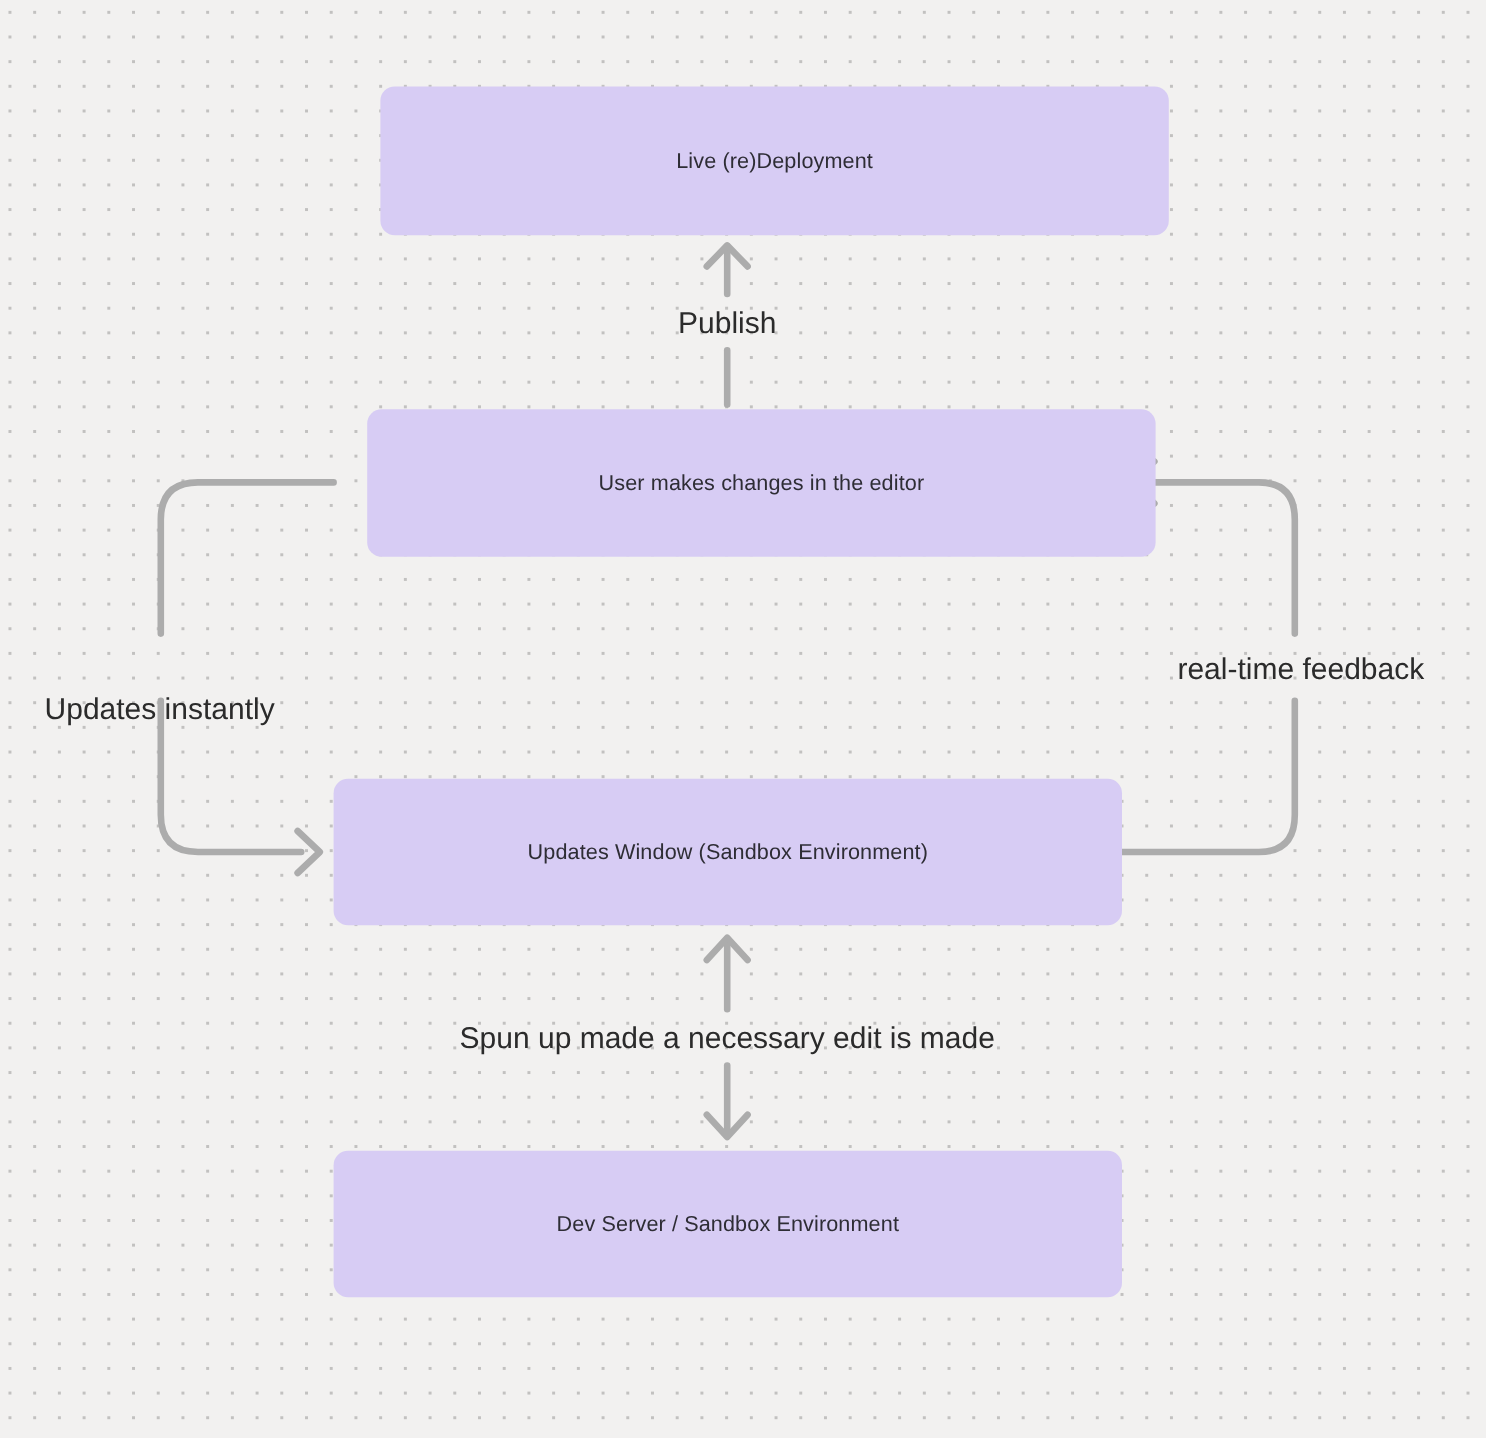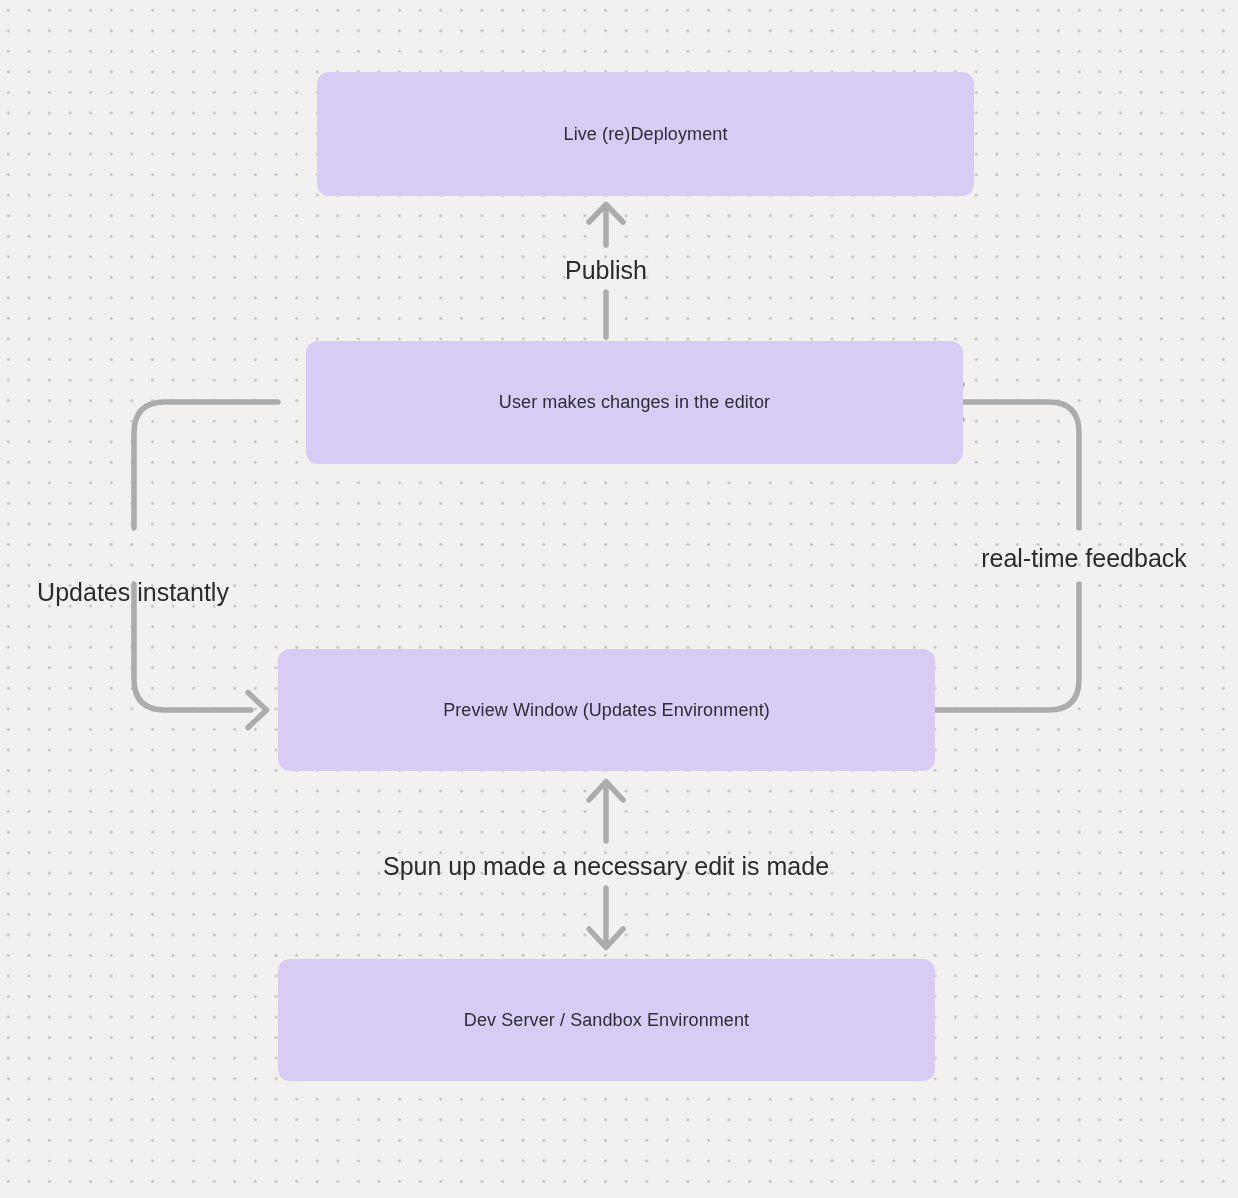--- a/index.html
+++ b/index.html
@@ -90,21 +90,21 @@
 
   <div class="node n1">
     <span class="node-label">Live (re)Deployment</span>
   </div>
 
   <div class="node n2">
     <span class="node-label">User makes changes in the editor</span>
   </div>
 
   <div class="node n3">
-    <span class="node-label">Preview Window (Updates Environment)</span>
+    <span class="node-label">Updates Window (Sandbox Environment)</span>
   </div>
 
   <div class="node n4">
     <span class="node-label">Dev Server / Sandbox Environment</span>
   </div>
 
   <span class="edge-label el-publish">Publish</span>
   <span class="edge-label el-updates">Updates instantly</span>
   <span class="edge-label el-feedback">real-time feedback</span>
   <span class="edge-label el-spunup">Spun up made a necessary edit is made</span>

